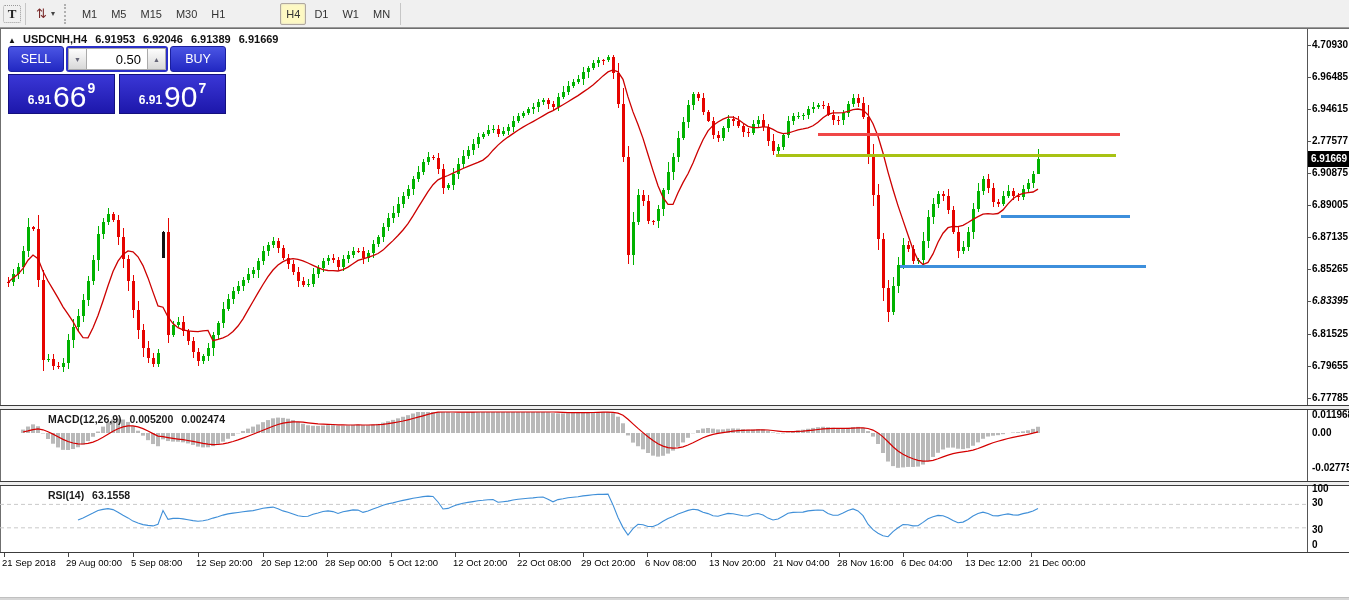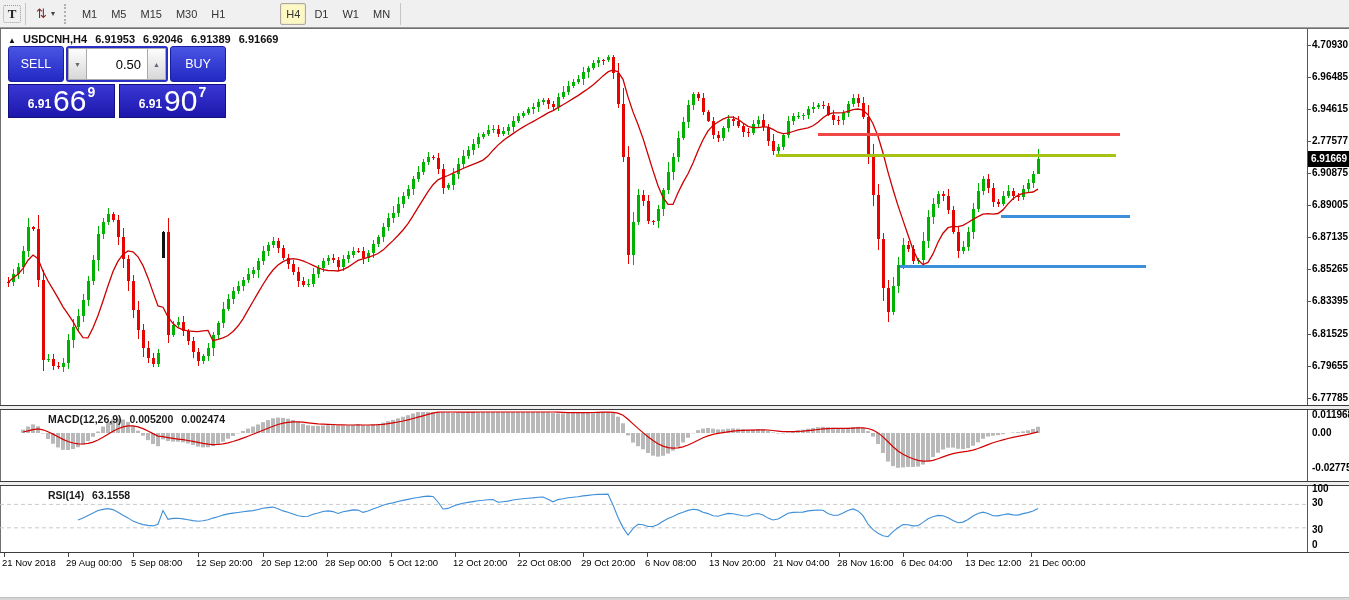--- a/index.html
+++ b/index.html
@@ -35,26 +35,26 @@
   #price-badge{position:absolute;left:1308px;top:123px;width:41px;height:16px;background:#000;color:#fff;font-size:10px;font-weight:600;line-height:16px;text-align:left;padding-left:3px;box-sizing:border-box;}
   .ind-label{position:absolute;left:8px;font-size:10.5px;color:#1a1a1a;font-weight:600;padding-left:40px;}
   .ind-label .val{font-weight:600;margin-left:5px;}
   .il{position:absolute;left:1312px;width:37px;height:13px;font-size:10px;font-weight:600;color:#000;line-height:13px;}
   
   #timestrip{position:absolute;left:0;top:525px;width:1349px;height:20px;background:#fff;}
   .tlab{position:absolute;top:4px;font-size:9.5px;font-weight:500;color:#000;white-space:nowrap;}
   .ttick{position:absolute;top:0;width:1px;height:4px;background:#444;}
   
   #trade-panel{position:absolute;left:8px;top:18px;width:218px;}
-  #tp-row1{display:flex;height:36px;}
+  #tp-row1{display:flex;height:26px;}
   .tp-btn{flex:0 0 54px;background:linear-gradient(#4a55e4,#2228c2);border:1px solid #1b1f9e;border-radius:3px;color:#fff;font-size:12.5px;display:flex;align-items:center;justify-content:center;}
   #tp-spin{flex:1;display:flex;background:#2a2fc8;border-radius:3px;margin:0 2px;padding:2px;box-sizing:border-box;}
   .spin-btn{width:17px;background:linear-gradient(#fdfdfd,#d8d8d8);border:1px solid #aaa;color:#667;font-size:7px;display:flex;align-items:center;justify-content:center;}
   #lot-field{flex:1;background:#fff;border:1px solid #aaa;border-left:none;border-right:none;font-size:13px;color:#000;text-align:right;padding:0 6px 0 0;display:flex;align-items:center;justify-content:flex-end;}
-  #tp-row2{display:flex;margin-top:2px;height:34px;border-radius:15px;}
+  #tp-row2{display:flex;margin-top:2px;height:40px;border-radius:15px;}
   .tp-price{flex:1;background:linear-gradient(#3a37d6,#1d17ab);border:1px solid #14107e;color:#fff;display:flex;align-items:flex-end;justify-content:center;padding:1px 2px 3px 2px;}
   .tp-price .small{font-size:12px;font-weight:700;margin:0 2px 3px 0;}
   .tp-price .big{font-size:30px;font-weight:400;line-height:26px;}
   .tp-price .sup{font-size:14px;font-weight:600;margin:0 0 14px 1px;}
   #tp-gap{width:4px;}
   
   #tabbar{position:absolute;left:0;top:545px;width:1349px;height:24px;background:#ededed;border-top:1px solid #b5b5b5;box-sizing:border-box;display:flex;align-items:flex-end;}
   .tab{height:19px;line-height:19px;padding:0 13px;font-size:11.5px;color:#6e6e6e;position:relative;}
   .tab:not(.active):not(:first-child)::before{content:"";position:absolute;left:0;top:3px;height:13px;width:1px;background:#bdbdbd;}
   .tab.active{background:#fff;border:1px solid #2a2a2a;border-bottom:none;color:#000;height:21px;line-height:21px;z-index:2;}
@@ -561,21 +561,21 @@
         <div class="pl" style="top: 106.18px;">2.77577</div>
         <div class="ptick" style="top: 145.24px;"></div>
         <div class="pl" style="top: 138.24px;">6.90875</div>
         <div class="ptick" style="top: 177.3px;"></div>
         <div class="pl" style="top: 170.3px;">6.89005</div>
         <div class="ptick" style="top: 209.36px;"></div>
         <div class="pl" style="top: 202.36px;">6.87135</div>
         <div class="ptick" style="top: 241.42px;"></div>
         <div class="pl" style="top: 234.42px;">6.85265</div>
         <div class="ptick" style="top: 273.48px;"></div>
-        <div class="pl" style="top: 266.48px;">6.83395</div>
+        <div class="pl" style="top: 266.48px; font-style: italic;">6.83395</div>
         <div class="ptick" style="top: 305.54px;"></div>
         <div class="pl" style="top: 298.54px;">6.81525</div>
         <div class="ptick" style="top: 337.6px;"></div>
         <div class="pl" style="top: 330.6px;">6.79655</div>
         <div class="ptick" style="top: 369.66px;"></div>
         <div class="pl" style="top: 362.66px;">6.77785</div>
       </div>
     <div id="price-badge">6.91669</div>
 
     <div class="splitter" id="split1"></div>
@@ -810,21 +810,21 @@
     <div id="rsi-axis">
         <div class="il" style="top: 454px;">100</div>
         <div class="il" style="top: 468px;">30</div>
         <div class="il" style="top: 495px;">30</div>
         <div class="il" style="top: 510px;">0</div>
       </div>
 
     <div class="bottomline"></div>
     <div id="timestrip">
         <div class="ttick" style="left: 4px;"></div>
-        <div class="tlab" style="left: 2px;">21 Nov 2018</div>
+        <div class="tlab" style="left: 2px;">21 Sep 2018</div>
         <div class="ttick" style="left: 68px;"></div>
         <div class="tlab" style="left: 66px;">29 Aug 00:00</div>
         <div class="ttick" style="left: 133px;"></div>
         <div class="tlab" style="left: 131px;">5 Sep 08:00</div>
         <div class="ttick" style="left: 198px;"></div>
         <div class="tlab" style="left: 196px;">12 Sep 20:00</div>
         <div class="ttick" style="left: 263px;"></div>
         <div class="tlab" style="left: 261px;">20 Sep 12:00</div>
         <div class="ttick" style="left: 327px;"></div>
         <div class="tlab" style="left: 325px;">28 Sep 00:00</div>

